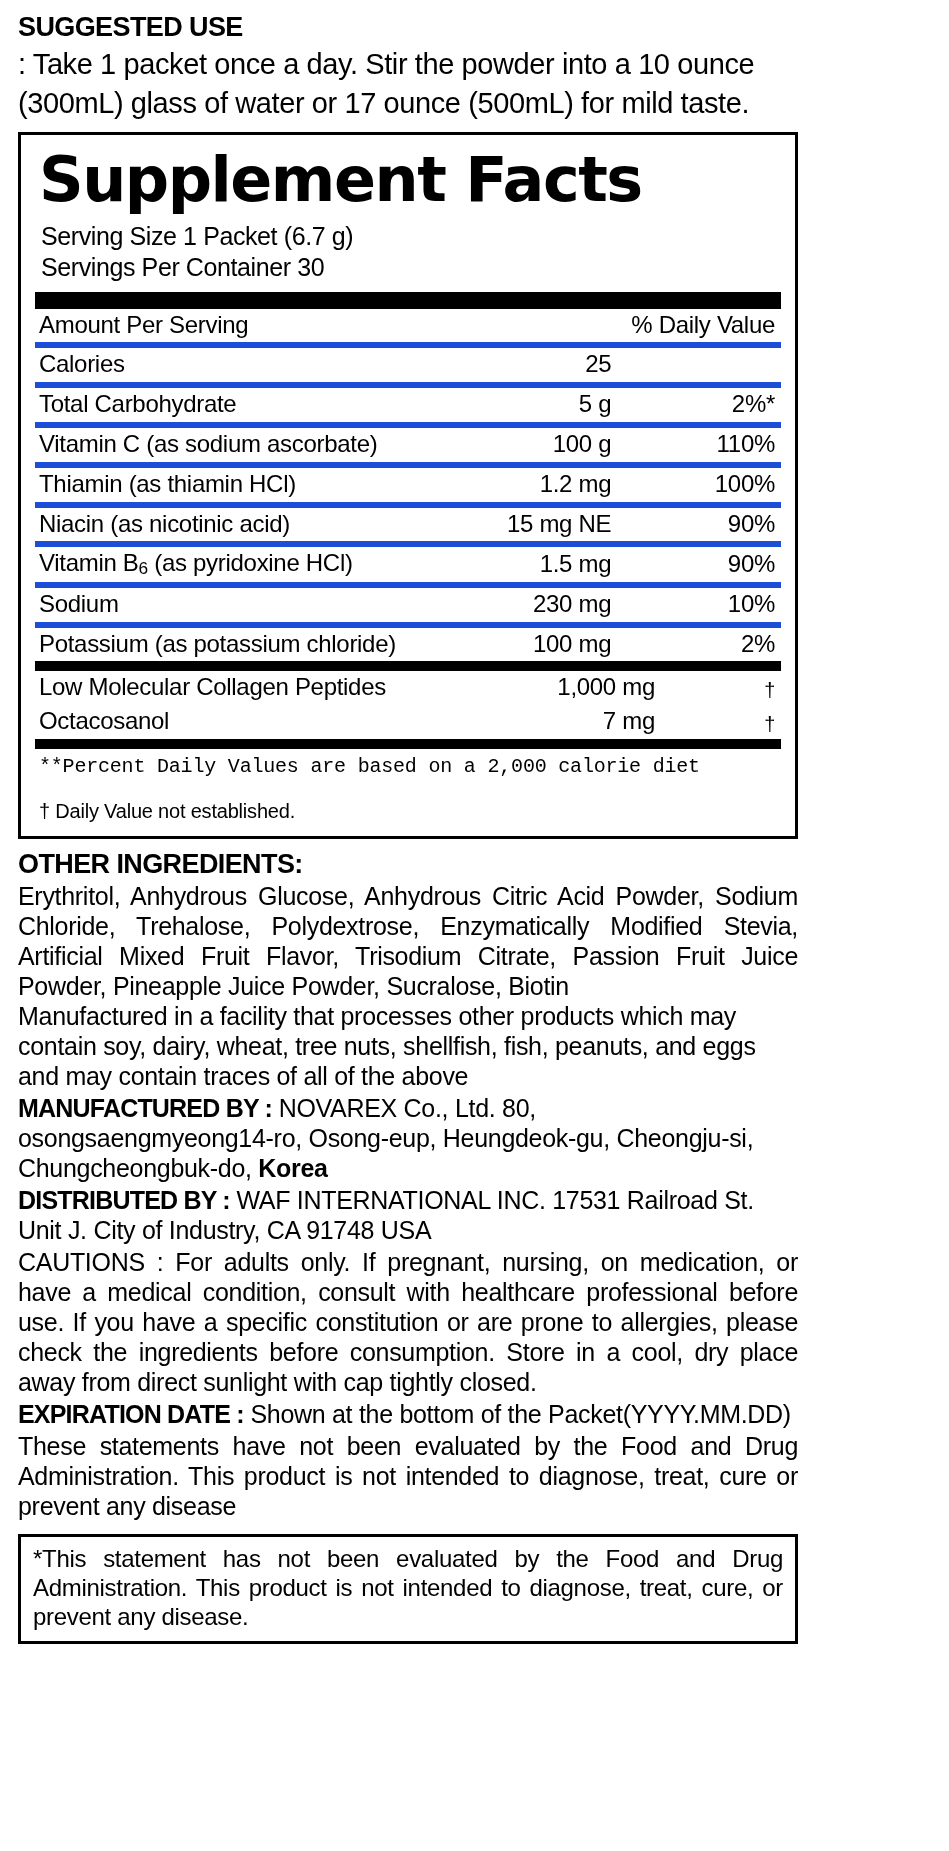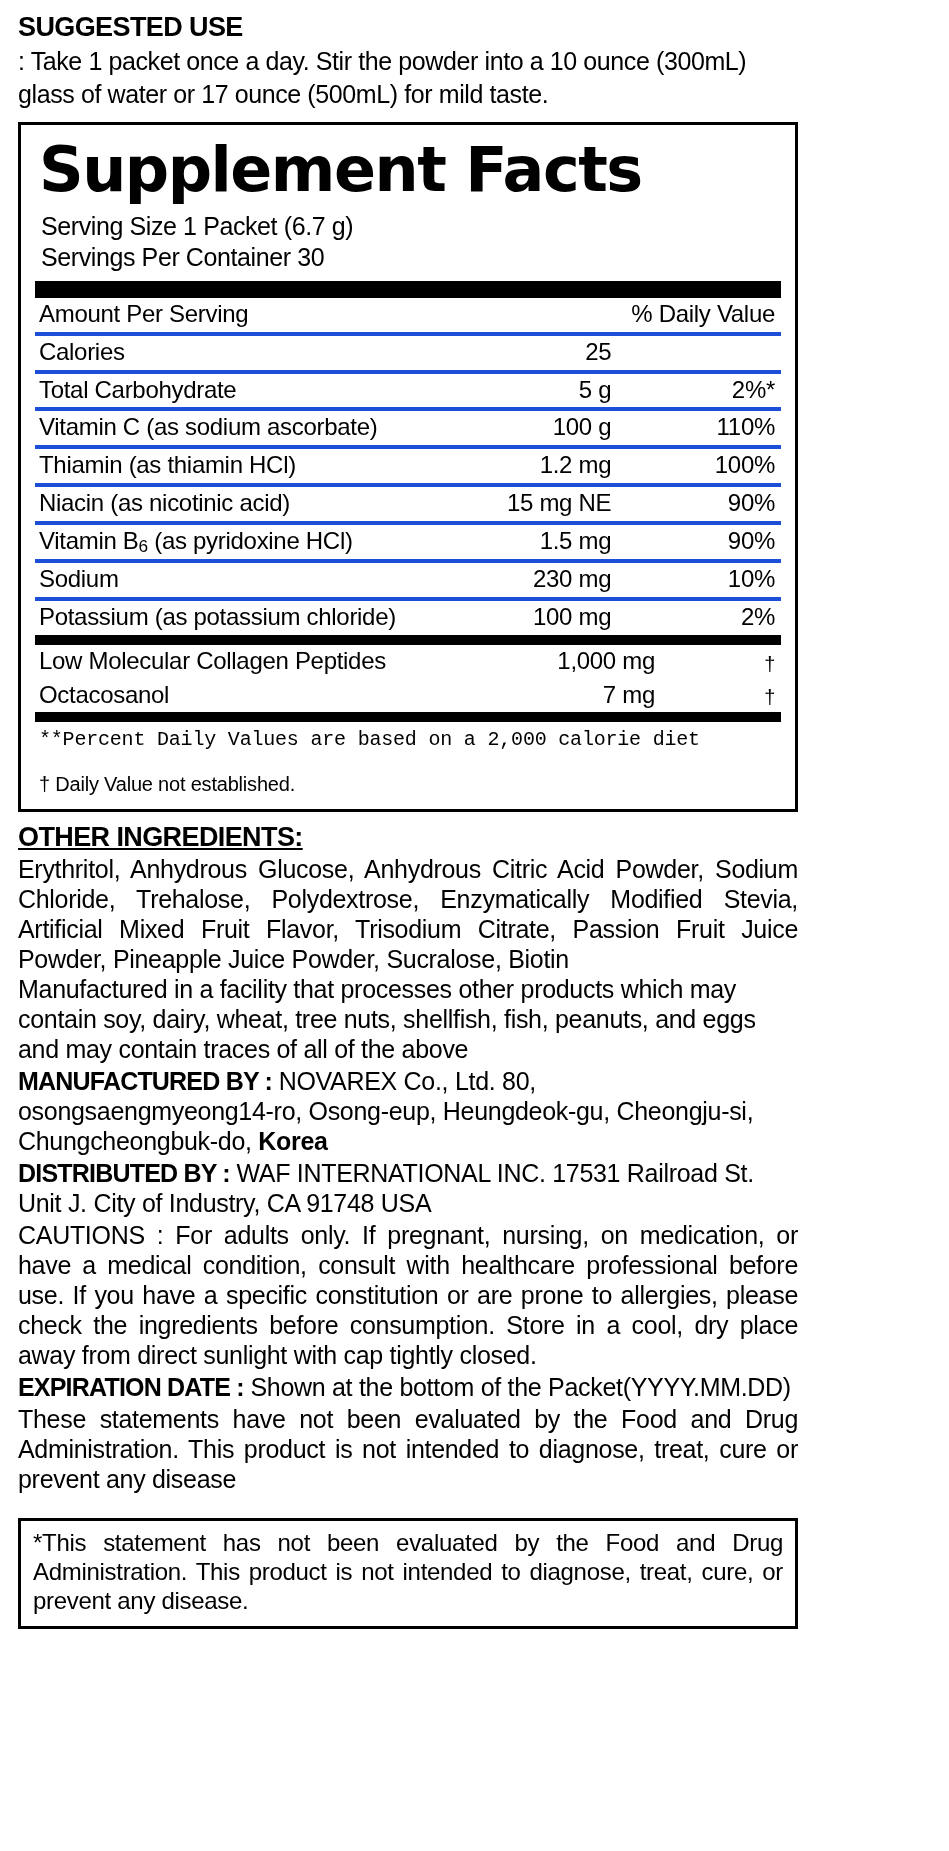--- a/index.html
+++ b/index.html
@@ -22,21 +22,21 @@
 
   
   .suggested-heading {
     font-size: 27px;
     font-weight: 700;
     letter-spacing: -0.6px;
     line-height: 1.15;
     margin: 0 0 2px 0;
   }
   .suggested-body {
-    font-size: 25px;
+    font-size: 29px;
     line-height: 1.33;
     letter-spacing: -0.4px;
     margin: 0 0 10px 0;
   }
 
   
   .facts {
     border: 3px solid #000;
     padding: 10px 14px 12px 14px;
     margin-bottom: 10px;
@@ -67,21 +67,21 @@
   }
 
   table.nutr {
     width: 100%;
     border-collapse: collapse;
     font-size: 24px;
     letter-spacing: -0.3px;
   }
   table.nutr td {
     padding: 2px 2px 3px 4px;
-    border-bottom: 4px solid #1d4ed8;
+    border-bottom: 6px solid #1d4ed8;
     vertical-align: bottom;
     line-height: 1.2;
   }
   table.nutr tr.no-rule td { border-bottom: none; }
   table.nutr td.amt {
     text-align: right;
     padding-right: 16px;
     white-space: nowrap;
   }
   table.nutr td.dv {
@@ -102,21 +102,20 @@
   }
   .footnote .f1 { display: block; margin-top: 5px; font-family: Liberation Mono, monospace; }
   .footnote .f2 { display: block; margin-top: 18px; }
 
   
   .oi-heading {
     font-size: 27px;
     font-weight: 700;
     letter-spacing: -0.6px;
     margin: 2px 0 1px 0;
-    text-decoration: underline;
   }
   .justify {
     font-size: 25px;
     line-height: 1.2;
     letter-spacing: -0.3px;
     text-align: justify;
     text-justify: inter-word;
     margin: 0;
   }
   .plain {
@@ -129,21 +128,21 @@
   .lbl-bold { font-weight: 700; }
   .lbl-cond {
     font-weight: 700;
     letter-spacing: -0.8px;
   }
 
   
   .disclaimer {
     border: 3px solid #000;
     padding: 8px 12px 10px 12px;
-    margin-top: 24px;
+    margin-top: 13px;
     font-size: 24px;
     line-height: 1.2;
     letter-spacing: -0.3px;
     text-align: justify;
   }
 </style>
 </head>
 <body>
 
 <div class="page">

